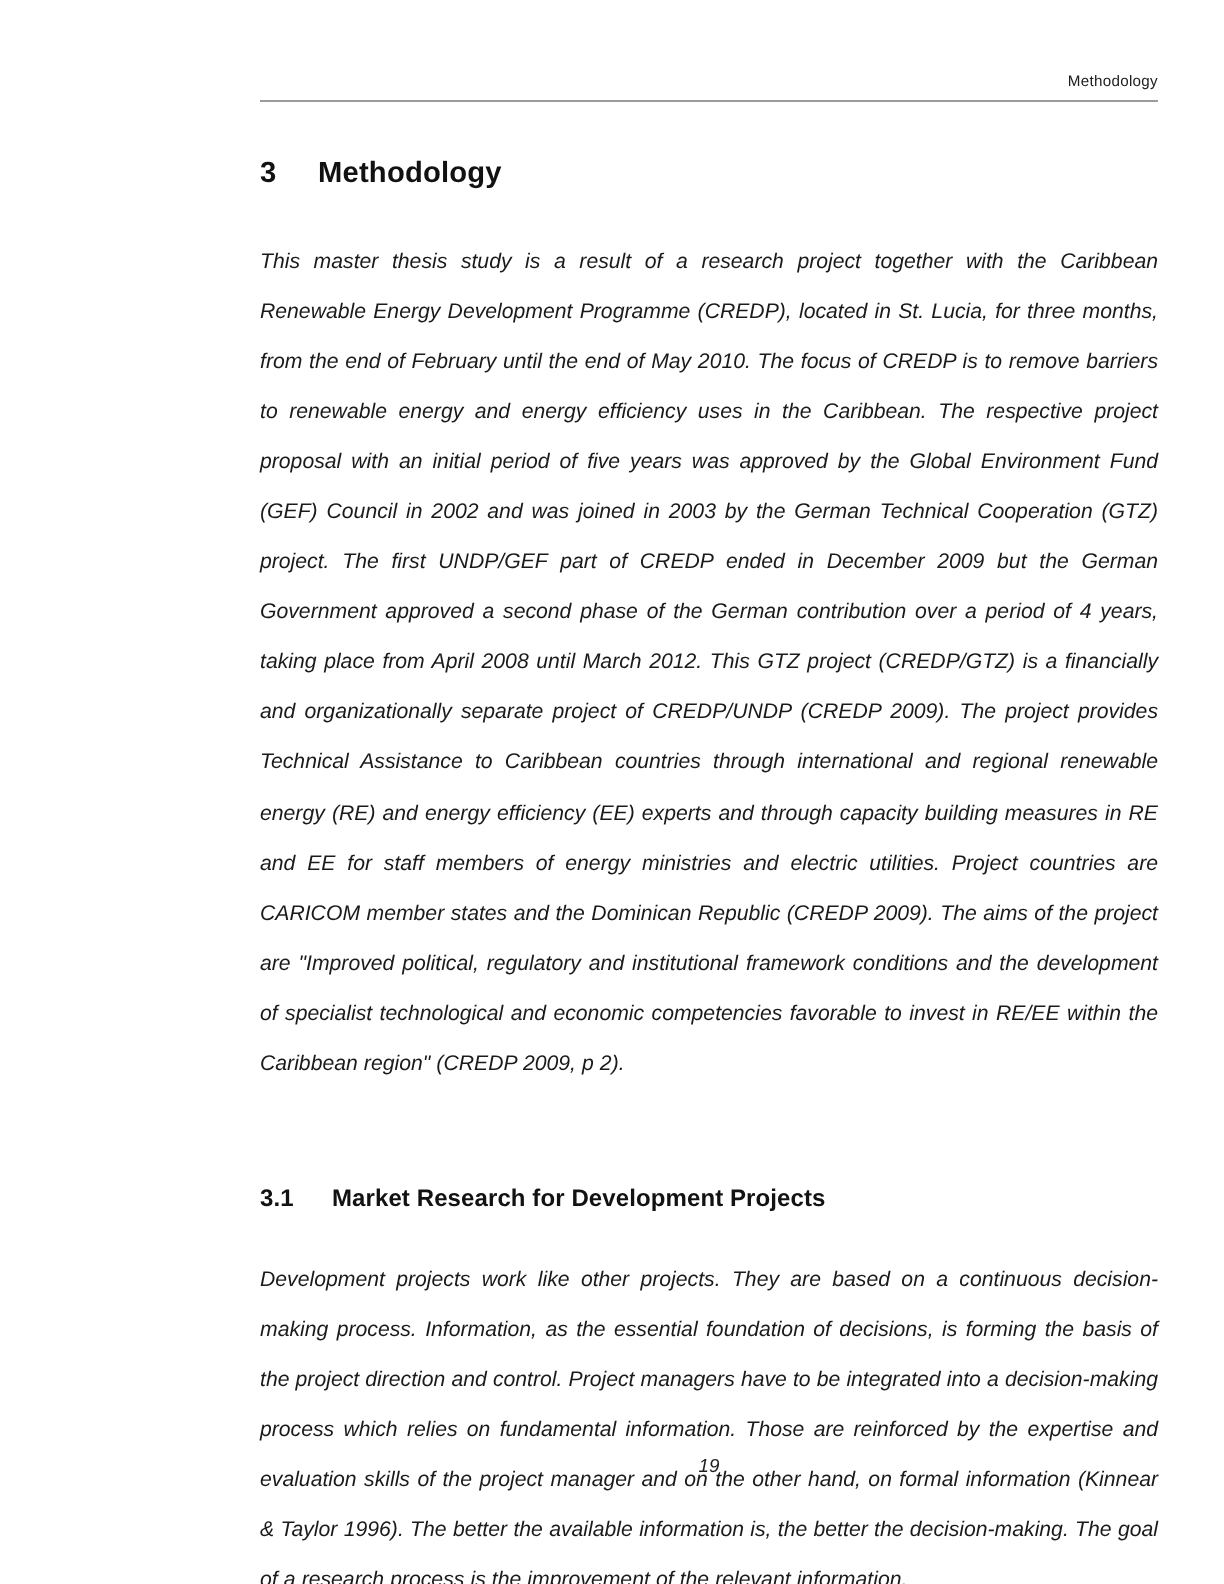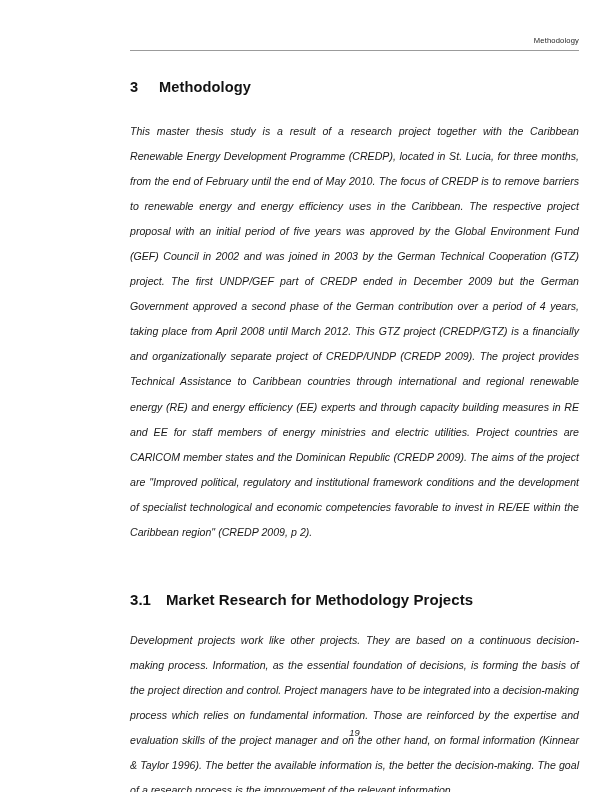--- a/index.html
+++ b/index.html
@@ -69,21 +69,21 @@
     letter-spacing: 0.1px;
     display: flex;
   }
   .h1 .num {
     width: 29px;
     flex: 0 0 29px;
   }
   .h1 .ttl { flex: 1 1 auto; }
 
   .h2 {
-    font-size: 15px;
+    font-size: 12px;
     font-weight: bold;
     line-height: 15px;
     margin: 0;
     padding: 0;
     color: #121212;
     letter-spacing: 0.05px;
     display: flex;
     justify-content: space-between;
   }
   .h2 .num {
@@ -143,21 +143,21 @@
     </h1>
 
     <div class="gap-after-h1"></div>
 
     <p class="para">This master thesis study is a result of a research project together with the Caribbean Renewable Energy Development Programme (CREDP), located in St. Lucia, for three months, from the end of February until the end of May 2010. The focus of CREDP is to remove barriers to renewable energy and energy efficiency uses in the Caribbean. The respective project proposal with an initial period of five years was approved by the Global Environment Fund (GEF) Council in 2002 and was joined in 2003 by the German Technical Cooperation (GTZ) project. The first UNDP/GEF part of CREDP ended in December 2009 but the German Government approved a second phase of the German contribution over a period of 4 years, taking place from April 2008 until March 2012. This GTZ project (CREDP/GTZ) is a financially and organizationally separate project of CREDP/UNDP (CREDP 2009). The project provides Technical Assistance to Caribbean countries through international and regional renewable energy (RE) and energy efficiency (EE) experts and through capacity building measures in RE and EE for staff members of energy ministries and electric utilities. Project countries are CARICOM member states and the Dominican Republic (CREDP 2009). The aims of the project are "Improved political, regulatory and institutional framework conditions and the development of specialist technological and economic competencies favorable to invest in RE/EE within the Caribbean region" (CREDP 2009, p 2).</p>
 
     <div class="gap-after-para-1"></div>
 
     <h2 class="h2">
       <span class="num">3.1</span>
-      <span class="ttl">Market Research for Methodology Projects</span>
+      <span class="ttl">Market Research for Development Projects</span>
     </h2>
 
     <div class="gap-after-h2"></div>
 
     <p class="para">Development projects work like other projects. They are based on a continuous decision-making process. Information, as the essential foundation of decisions, is forming the basis of the project direction and control. Project managers have to be integrated into a decision-making process which relies on fundamental information. Those are reinforced by the expertise and evaluation skills of the project manager and on the other hand, on formal information (Kinnear &amp; Taylor 1996). The better the available information is, the better the decision-making. The goal of a research process is the improvement of the relevant information.</p>
 
   </div>
 
   <div class="page-footer">
     <span class="folio">19</span>

